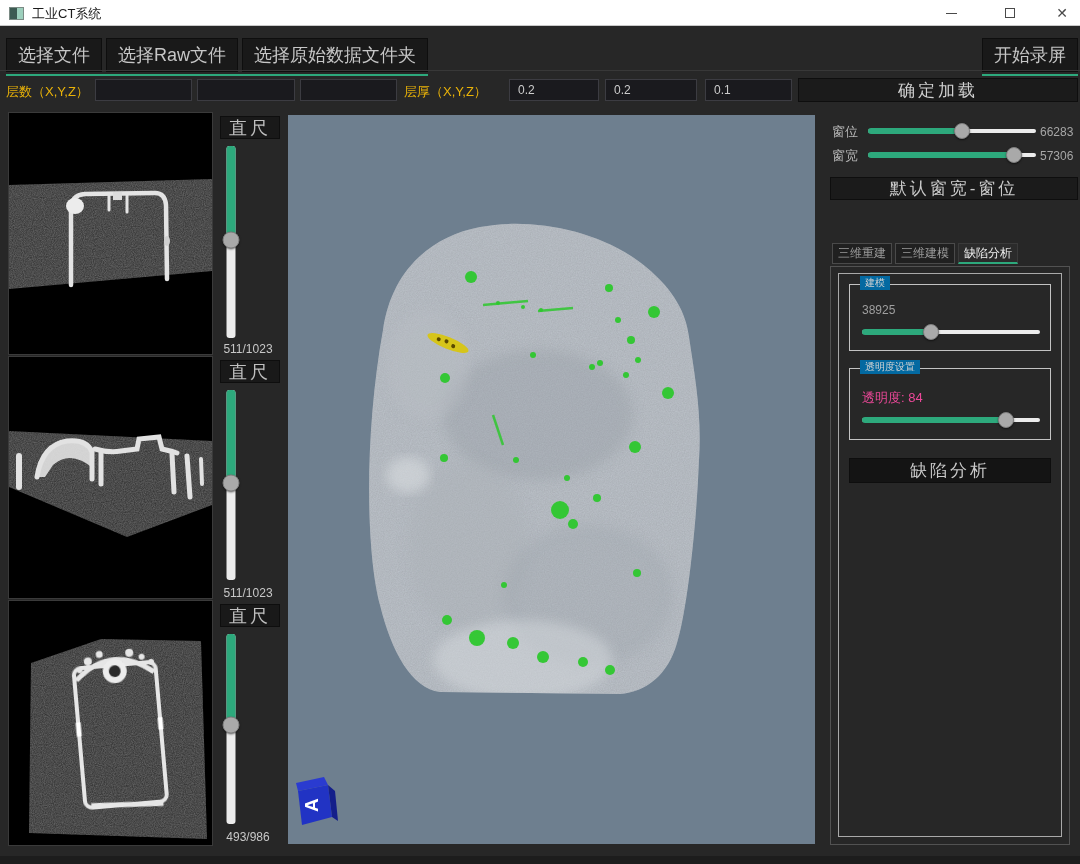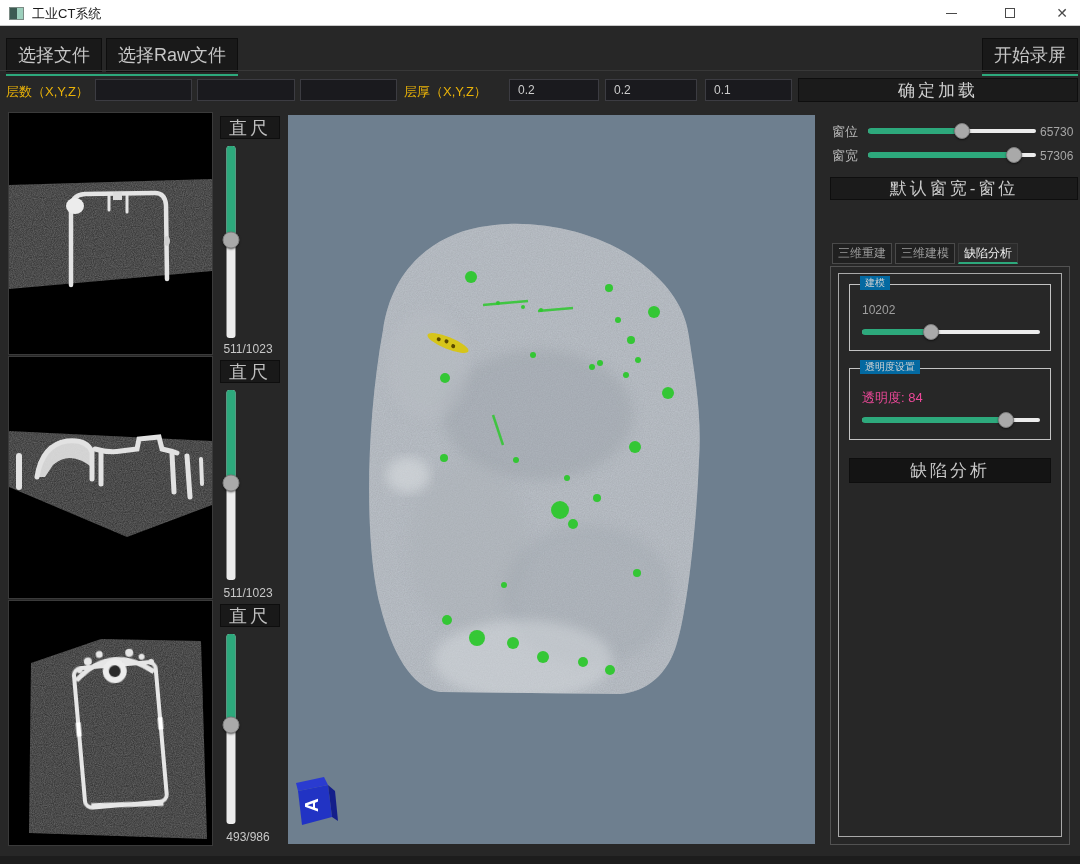--- a/index.html
+++ b/index.html
@@ -92,20 +92,21 @@
         <span class="glyph-max"></span>
       </div>
     <div class="win-btn wb-close">
         <span>✕</span>
       </div>
   </div>
 
   <div class="tb-group">
     <div class="tb-btn">选择文件</div>
     <div class="tb-btn">选择Raw文件</div>
+    <div class="tb-btn">选择原始数据文件夹</div>
   </div>
   <div class="record-wrap">
     <div class="tb-btn">开始录屏</div>
   </div>
   <div class="sep-line"></div>
 
   <span class="p-label" style="left:6px;">层数（X,Y,Z）</span>
   <div class="inp" style="left:95px;width:97px;"></div>
   <div class="inp" style="left:197px;width:98px;"></div>
   <div class="inp" style="left:300px;width:97px;"></div>
@@ -304,42 +305,42 @@
       </g>
     </svg>
   </div>
 
   <span class="rp-label" style="left:832px;top:123px;">窗位</span>
   <div class="hslider" style="left:868px;top:124px;width:168px;">
     <div class="htrack"></div>
     <div class="hfill" style="width: 56%;"></div>
     <div class="hthumb" style="left: 56%;"></div>
   </div>
-  <span class="rp-value" style="left:1040px;top:125px;">65730</span>
+  <span class="rp-value" style="left:1040px;top:125px;">66283</span>
 
   <span class="rp-label" style="left:832px;top:147px;">窗宽</span>
   <div class="hslider" style="left:868px;top:148px;width:168px;">
     <div class="htrack"></div>
     <div class="hfill" style="width: 87%;"></div>
     <div class="hthumb" style="left: 87%;"></div>
   </div>
   <span class="rp-value" style="left:1040px;top:149px;">57306</span>
 
   <div class="big-btn" style="left:830px;top:177px;width:248px;height:23px;">默认窗宽-窗位</div>
 
   <div class="tab tab-inactive" style="left:832px;width:60px;">三维重建</div>
   <div class="tab tab-inactive" style="left:895px;width:60px;">三维建模</div>
   <div class="tab tab-active" style="left:958px;width:60px;">缺陷分析</div>
 
   <div class="frame-outer"></div>
   <div class="frame-inner"></div>
 
   <div class="groupbox" style="top:284px;height:67px;">
     <span class="gb-legend">建模</span>
-    <span class="gb-text" style="top:18px;color:#9f9f9f;font-size:12px;">10202</span>
+    <span class="gb-text" style="top:18px;color:#9f9f9f;font-size:12px;">38925</span>
     <div class="hslider" style="left:12px;top:40px;width:178px;">
       <div class="htrack"></div>
       <div class="hfill" style="width: 39%;"></div>
       <div class="hthumb" style="left: 39%;"></div>
     </div>
   </div>
 
   <div class="groupbox" style="top:368px;height:72px;">
     <span class="gb-legend">透明度设置</span>
     <span class="gb-text" style="top:20px;">透明度: 84</span>

